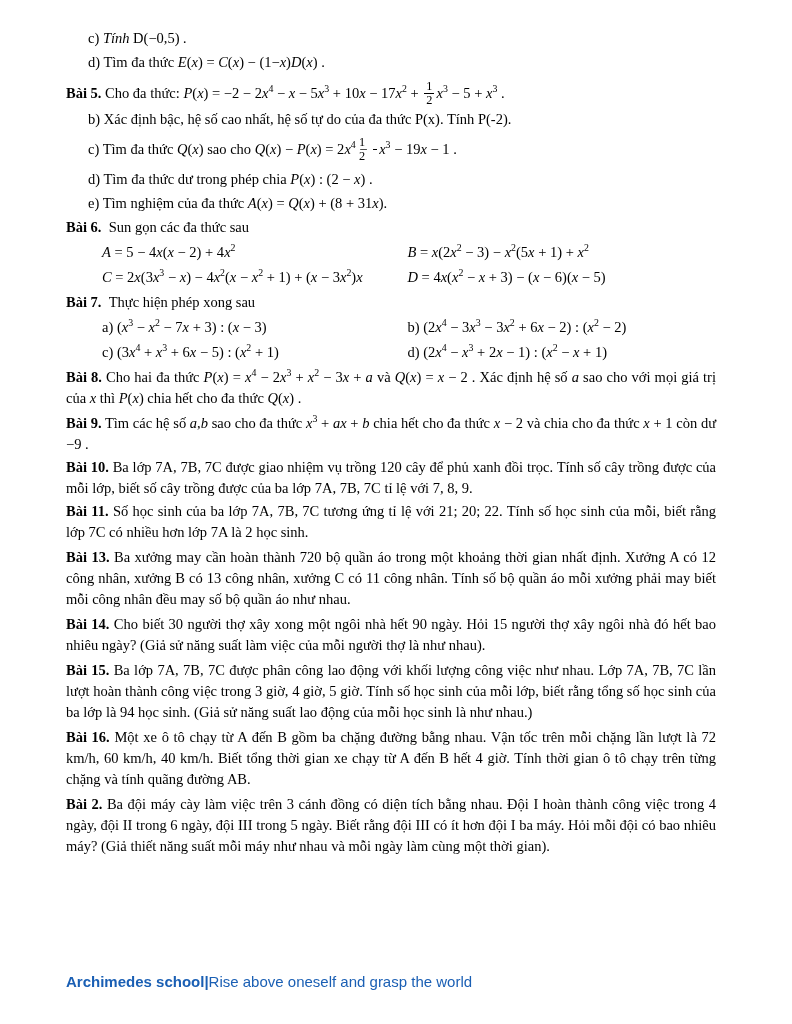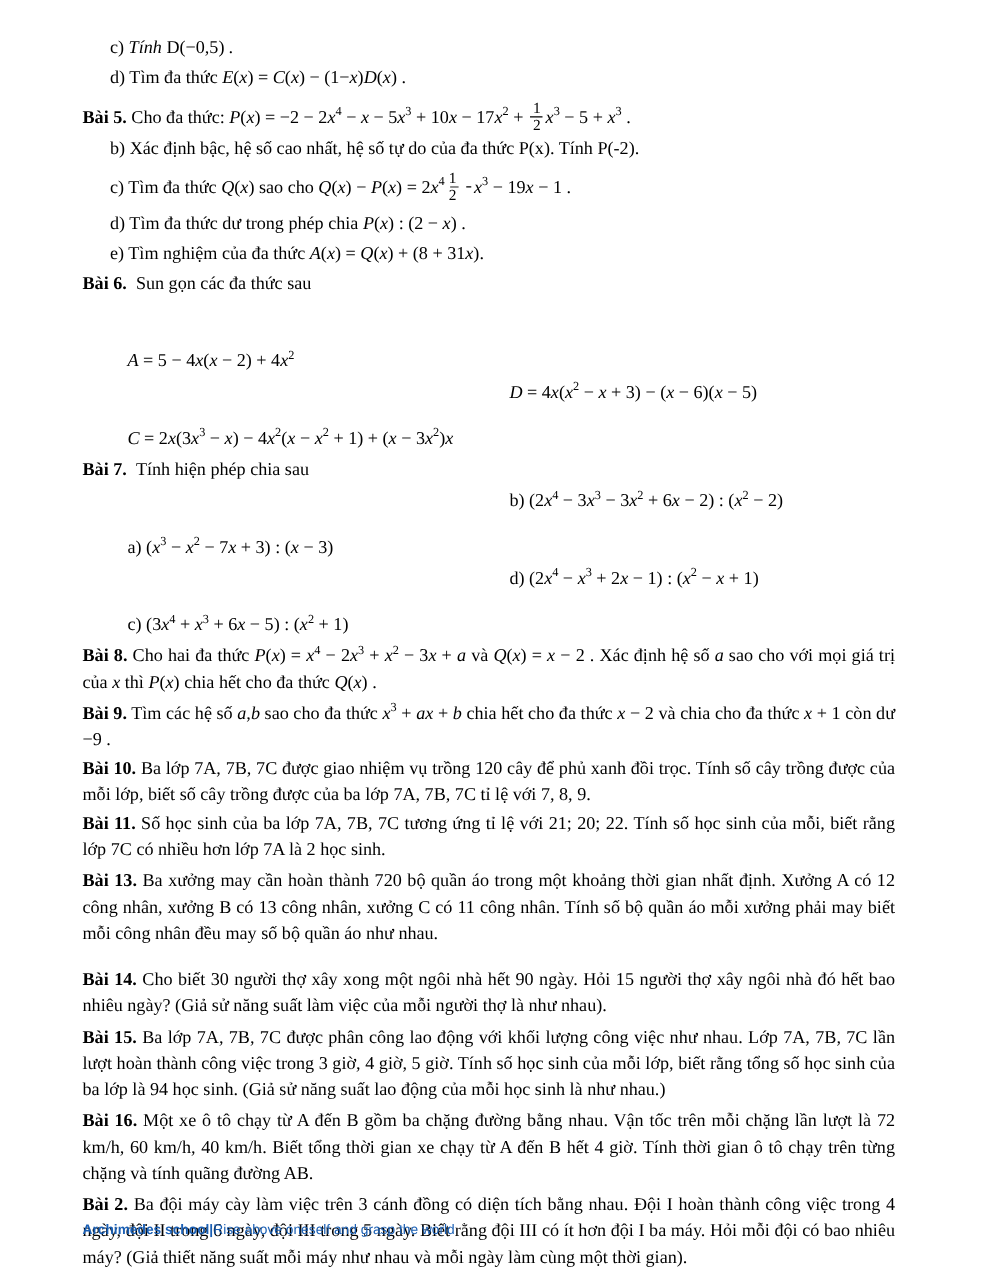--- a/index.html
+++ b/index.html
@@ -81,28 +81,27 @@
     flex: 0 0 47%;
   }
   .two-col > div:last-child {
     flex: 1 1 auto;
   }
   .eqrow {
     margin: 4px 0 4px 0;
   }
   .eq-left {
     padding-left: 36px;
-    margin-top: 37px;
   }
   .footer {
     position: absolute;
     left: 66px;
     bottom: 34px;
     font-family: "Liberation Sans", sans-serif;
-    font-size: 11px;
+    font-size: 15px;
     color: #1a5fb4;
   }
   .footer .school {
     font-weight: bold;
   }
   .footer .motto {
     font-weight: normal;
   }
 </style>
 </head>
@@ -157,33 +156,36 @@
   </div>
 
   <div class="line">
     <span class="b">Bài 6.</span>
     &nbsp;<span>Sun gọn các đa thức sau</span>
   </div>
   <div class="line eqrow two-col">
     <div class="eq-left">
       <span class="mi">A</span> = 5 − 4<span class="mi">x</span>(<span class="mi">x</span> − 2) + 4<span class="mi">x</span><sup>2</sup>
     </div>
+    <div>
+      <span class="mi">B</span> = <span class="mi">x</span>(2<span class="mi">x</span><sup>2</sup> − 3) − <span class="mi">x</span><sup>2</sup>(5<span class="mi">x</span> + 1) + <span class="mi">x</span><sup>2</sup>
+    </div>
   </div>
   <div class="line eqrow two-col">
     <div class="eq-left">
       <span class="mi">C</span> = 2<span class="mi">x</span>(3<span class="mi">x</span><sup>3</sup> − <span class="mi">x</span>) − 4<span class="mi">x</span><sup>2</sup>(<span class="mi">x</span> − <span class="mi">x</span><sup>2</sup> + 1) + (<span class="mi">x</span> − 3<span class="mi">x</span><sup>2</sup>)<span class="mi">x</span>
     </div>
     <div>
       <span class="mi">D</span> = 4<span class="mi">x</span>(<span class="mi">x</span><sup>2</sup> − <span class="mi">x</span> + 3) − (<span class="mi">x</span> − 6)(<span class="mi">x</span> − 5)
     </div>
   </div>
 
   <div class="line" style="margin-top:4px;">
     <span class="b">Bài 7.</span>
-    &nbsp;<span>Tính hiện phép chia sau</span>
+    &nbsp;<span>Thực hiện phép xong sau</span>
   </div>
   <div class="line eqrow two-col">
     <div class="eq-left">
       <span>a)</span>
       <span>
         (<span class="mi">x</span><sup>3</sup> − <span class="mi">x</span><sup>2</sup> − 7<span class="mi">x</span> + 3) : (<span class="mi">x</span> − 3)
       </span>
     </div>
     <div>
       <span>b)</span>
@@ -230,21 +232,21 @@
     <span class="b">Bài 11.</span>
     <span>Số học sinh của ba lớp 7A, 7B, 7C tương ứng tỉ lệ với 21; 20; 22. Tính số học sinh của mỗi, biết rằng lớp 7C có nhiều hơn lớp 7A là 2 học sinh.</span>
   </div>
 
 
   <div class="line para" style="margin-top:4px;">
     <span class="b">Bài 13.</span>
     <span>Ba xưởng may cần hoàn thành 720 bộ quần áo trong một khoảng thời gian nhất định. Xưởng A có 12 công nhân, xưởng B có 13 công nhân, xưởng C có 11 công nhân. Tính số bộ quần áo mỗi xưởng phải may biết mỗi công nhân đều may số bộ quần áo như nhau.</span>
   </div>
 
-  <div class="line para" style="margin-top:16px;">
+  <div class="line para" style="margin-top:4px;">
     <span class="b">Bài 14.</span>
     <span>Cho biết 30 người thợ xây xong một ngôi nhà hết 90 ngày. Hỏi 15 người thợ xây ngôi nhà đó hết bao nhiêu ngày? (Giả sử năng suất làm việc của mỗi người thợ là như nhau).</span>
   </div>
 
   <div class="line para" style="margin-top:4px;">
     <span class="b">Bài 15.</span>
     <span>Ba lớp 7A, 7B, 7C được phân công lao động với khối lượng công việc như nhau. Lớp 7A, 7B, 7C lần lượt hoàn thành công việc trong 3 giờ, 4 giờ, 5 giờ. Tính số học sinh của mỗi lớp, biết rằng tổng số học sinh của ba lớp là 94 học sinh. (Giả sử năng suất lao động của mỗi học sinh là như nhau.)</span>
   </div>
 
   <div class="line para" style="margin-top:4px;">

